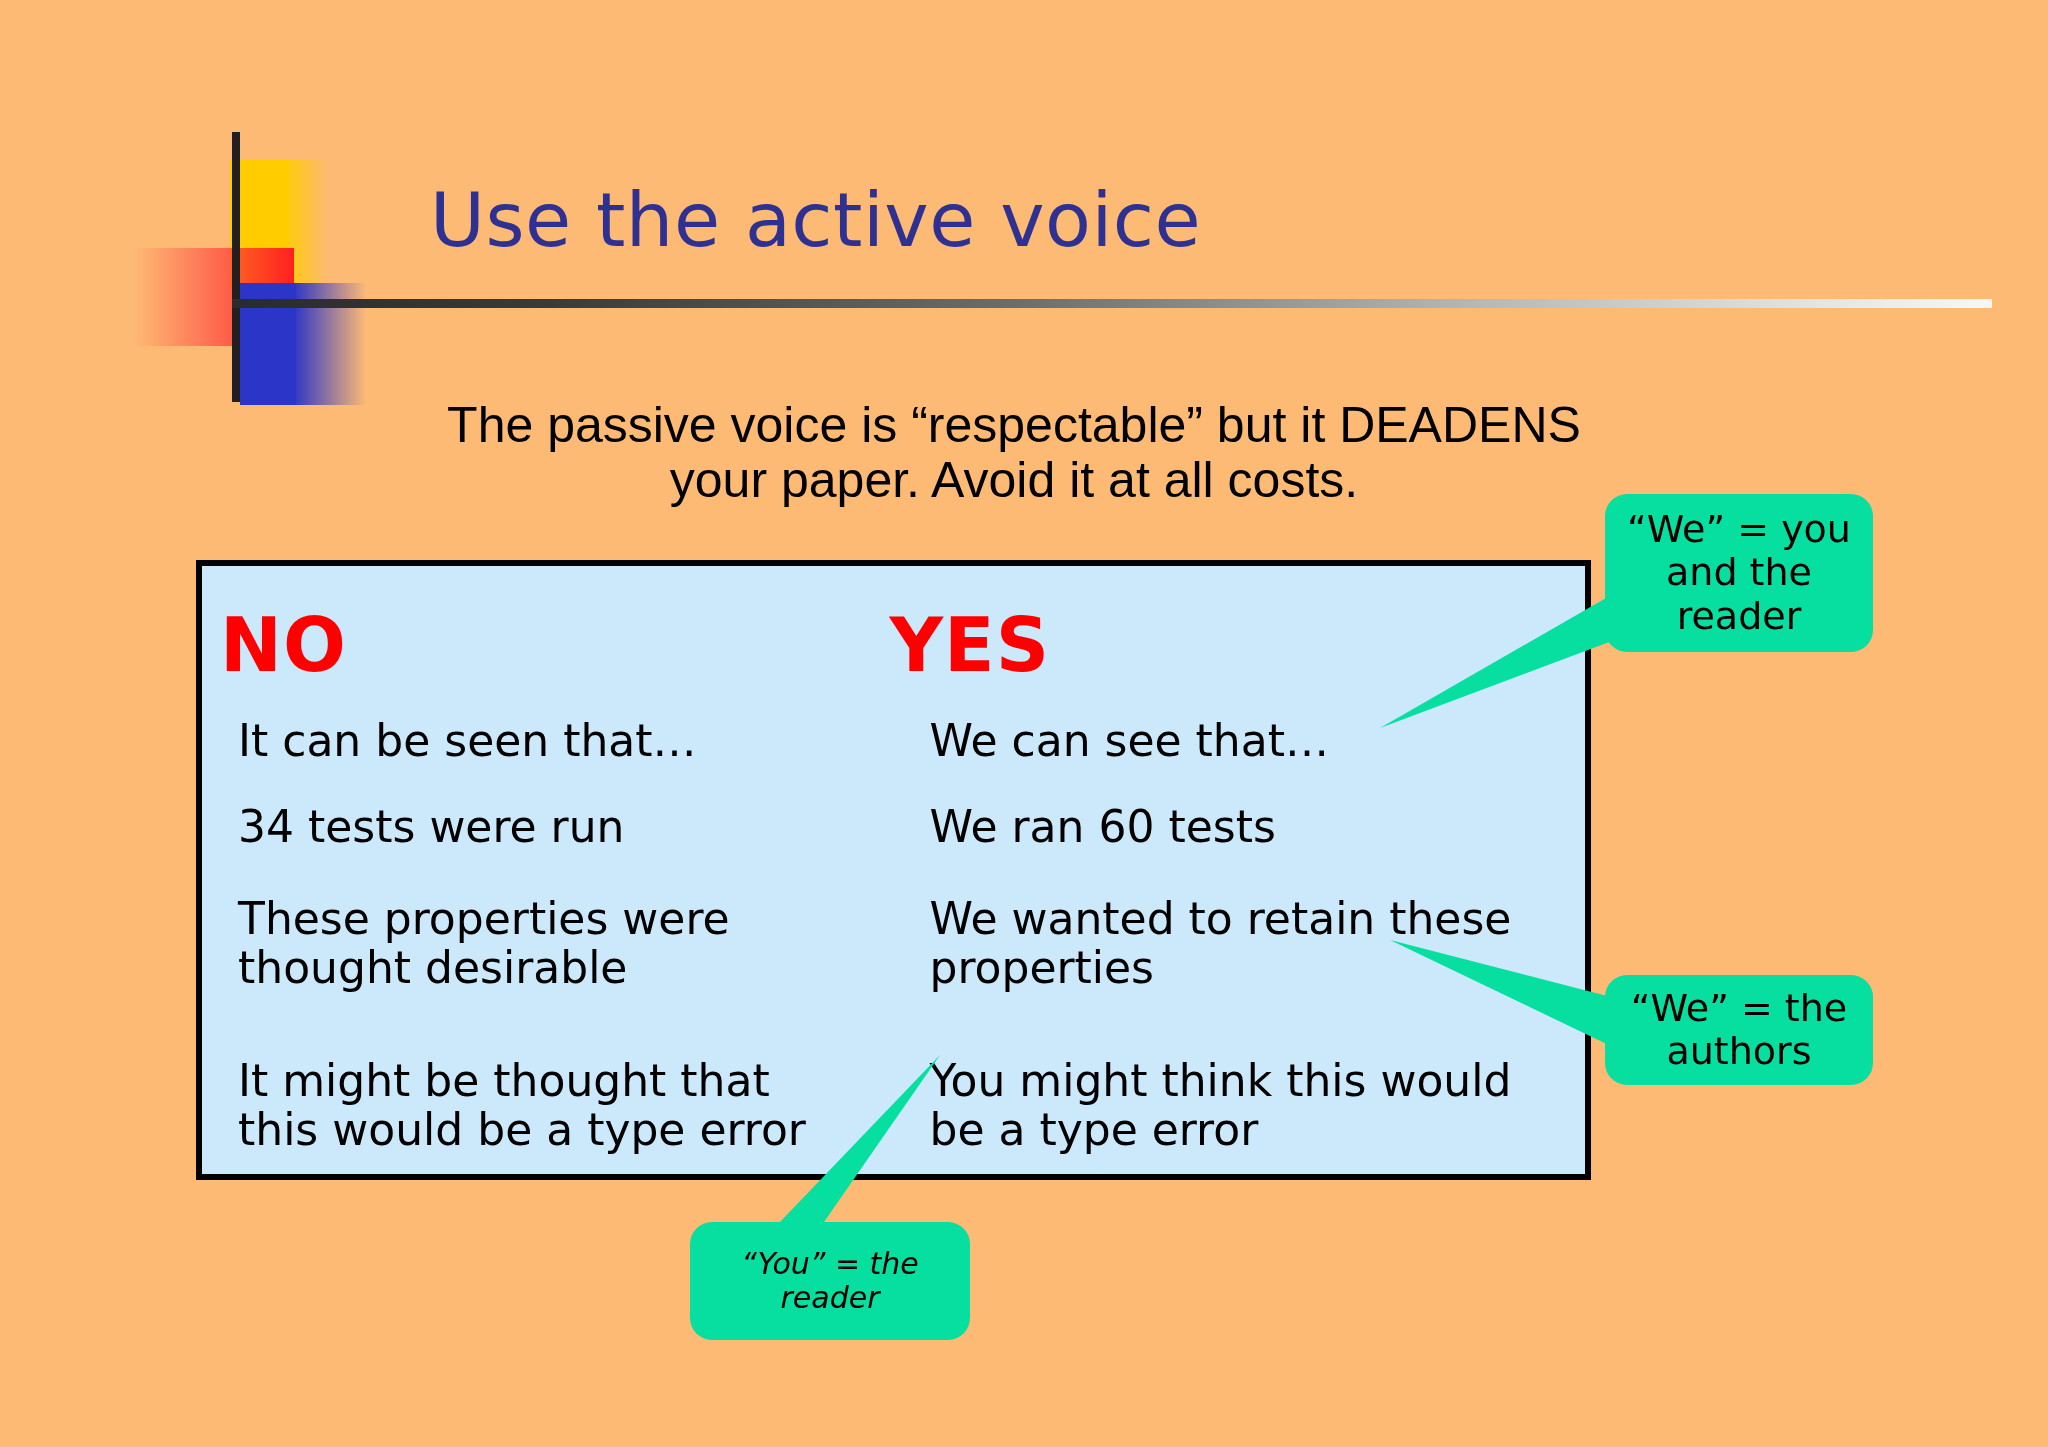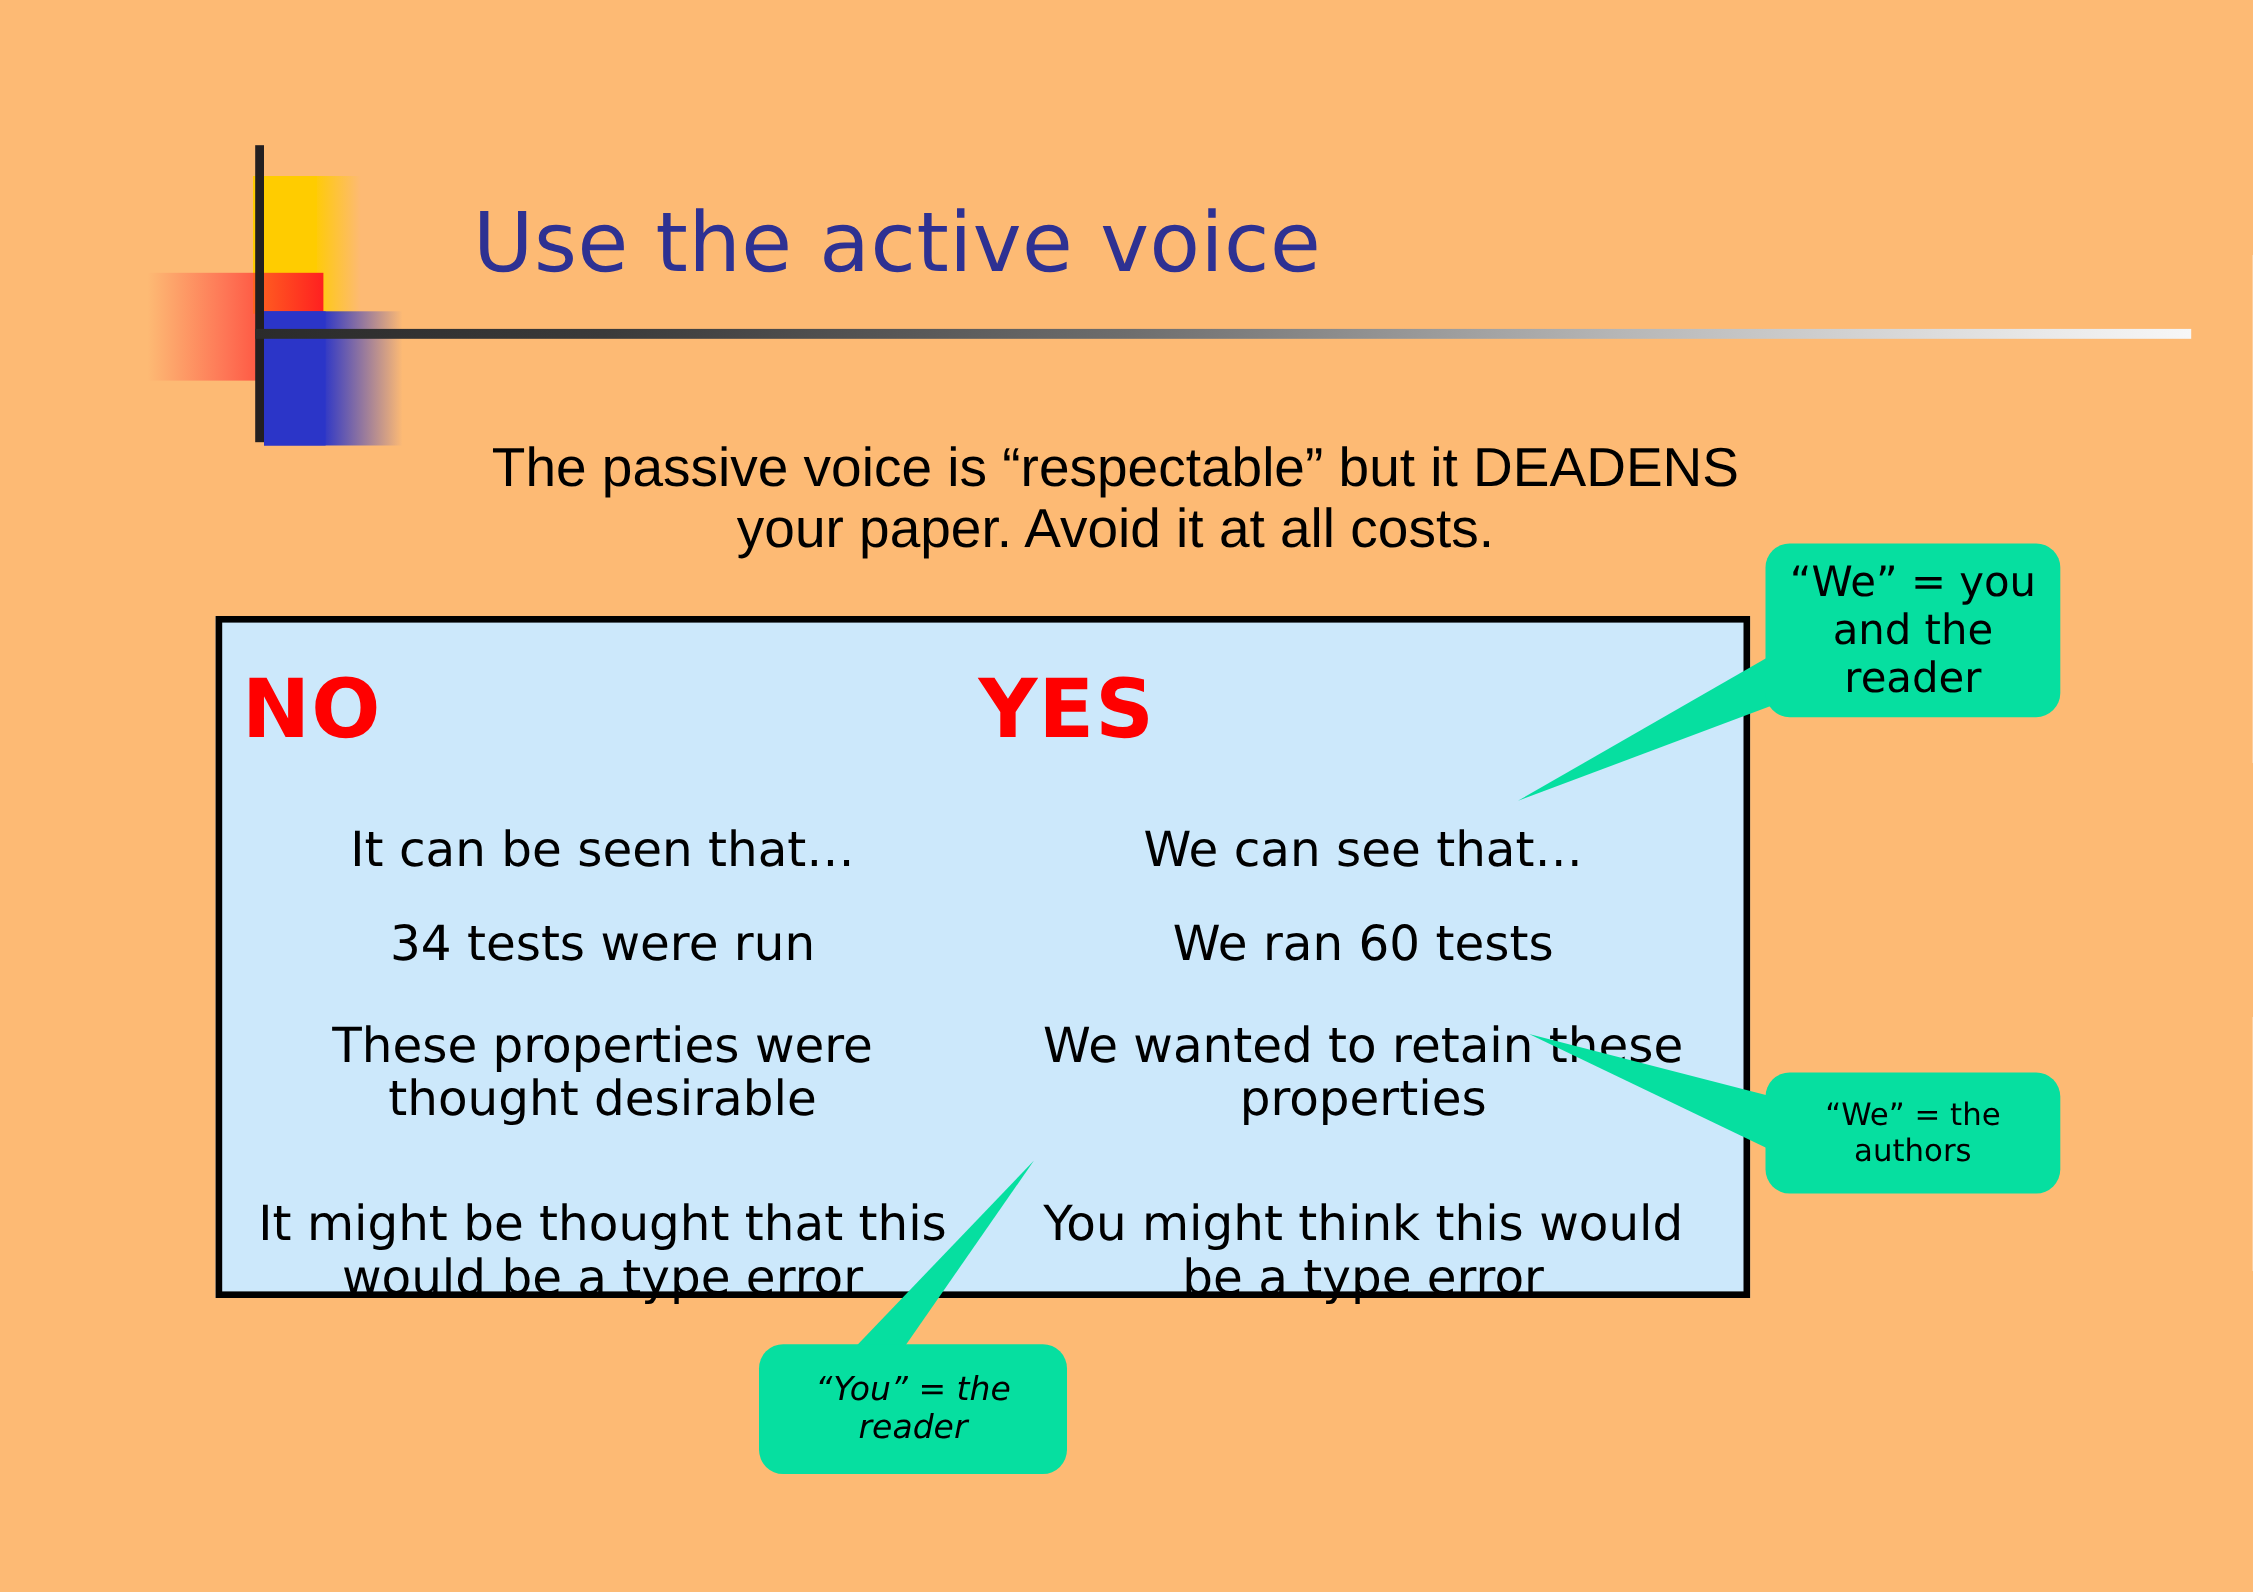--- a/index.html
+++ b/index.html
@@ -65,39 +65,39 @@
     background:#CCE8FB;border:6px solid #000;box-sizing:border-box;
   }
   .hdr-row{position:absolute;left:0;top:36px;width:100%;display:flex;}
   .hdr{flex:1;text-align:left;color:#FF0000;font-size:74px;font-weight:700;
        font-family:"DejaVu Sans", sans-serif;letter-spacing:1px;}
   .hdr.no{margin-left:18px;}
   .hdr.yes{margin-left:-26px;}
 
   .rows{position:absolute;left:0;top:150px;width:100%;}
   .row{display:flex;width:100%;}
-  .cell{flex:1;text-align:center;color:#000;font-size:44px;line-height:1.12;
-        font-family:"DejaVu Sans", sans-serif;padding:0 23px;box-sizing:border-box;margin-top:32px;}
+  .cell{flex:1;text-align:left;color:#000;font-size:44px;line-height:1.12;
+        font-family:"DejaVu Sans", sans-serif;padding:0 36px;box-sizing:border-box;}
   .r1{height:86px;}
   .r1 .cell{font-size:44px;}
   .r2{height:92px;}
   .r3{height:152px;}
   .r4{margin-top:10px;}
 
   
   .callout{
     position:absolute;background:#06DFA0;border-radius:22px;
     color:#000;text-align:center;
     font-family:"DejaVu Sans", sans-serif;
     display:flex;align-items:center;justify-content:center;
     line-height:1.14;
   }
   .callout .ctext{display:block;width:100%;padding:0 10px;box-sizing:border-box;}
   #callout-we-reader{left:1605px;top:494px;width:268px;height:158px;font-size:38px;}
-  #callout-we-authors{left:1605px;top:975px;width:268px;height:110px;font-size:28px;}
+  #callout-we-authors{left:1605px;top:975px;width:268px;height:110px;font-size:38px;}
   #callout-you-reader{left:690px;top:1222px;width:280px;height:118px;font-size:30px;font-style:italic;}
 
   .pointer{position:absolute;pointer-events:none;}
   #pointer-1{left:1380px;top:590px;width:240px;height:140px;}
   #pointer-2{left:1390px;top:940px;width:225px;height:130px;}
   #pointer-3{left:690px;top:1055px;width:250px;height:190px;}
 </style>
 </head>
 <body>
 

